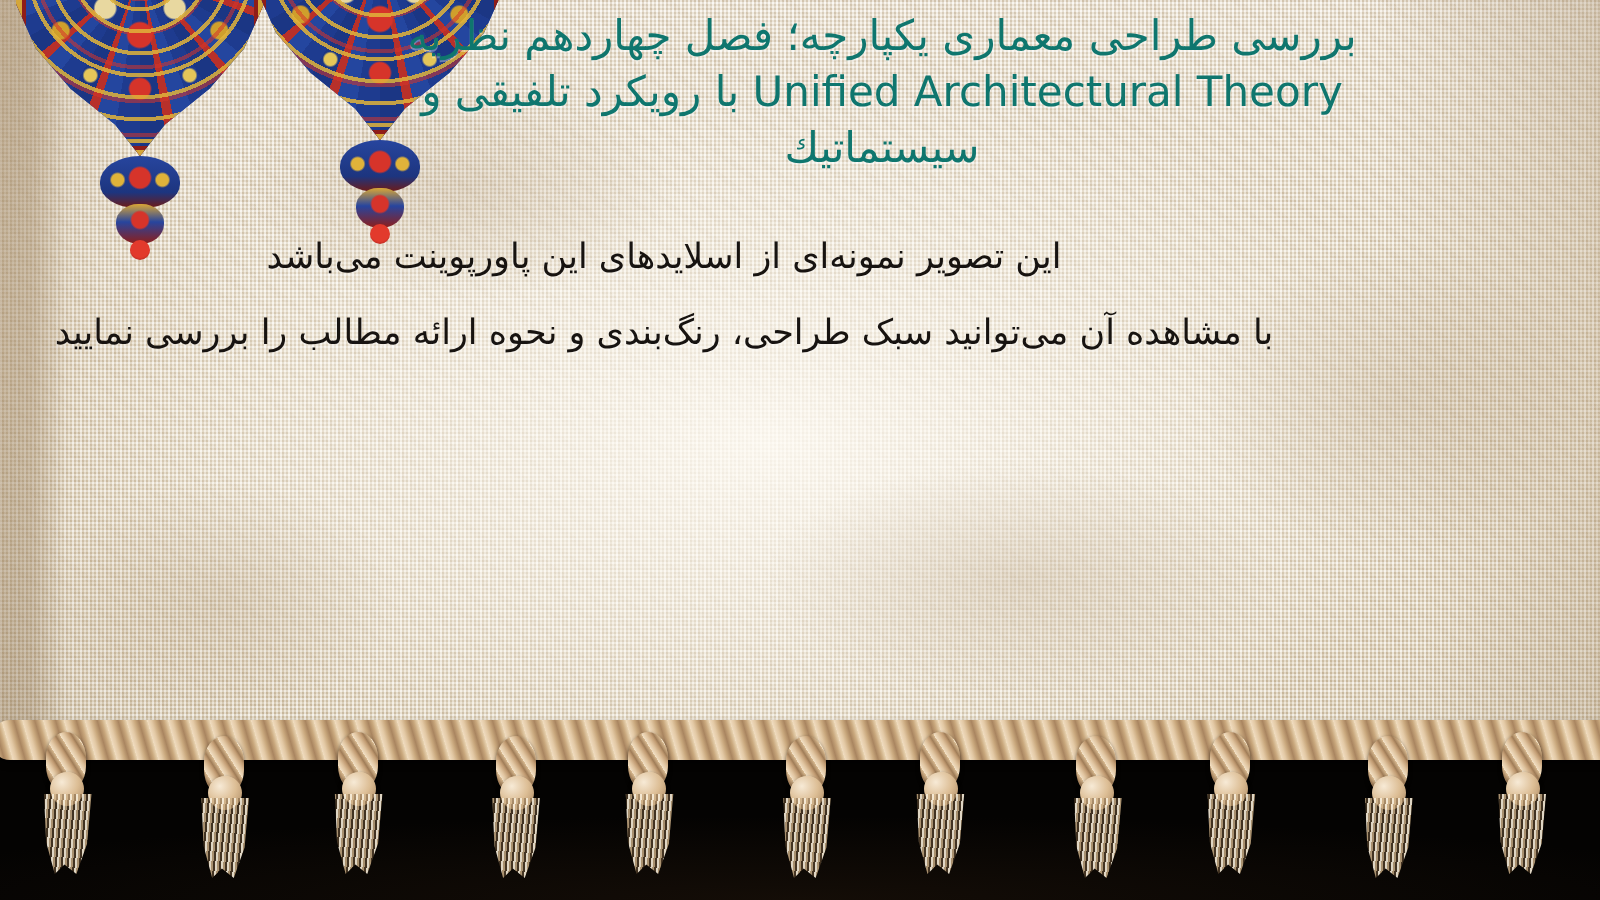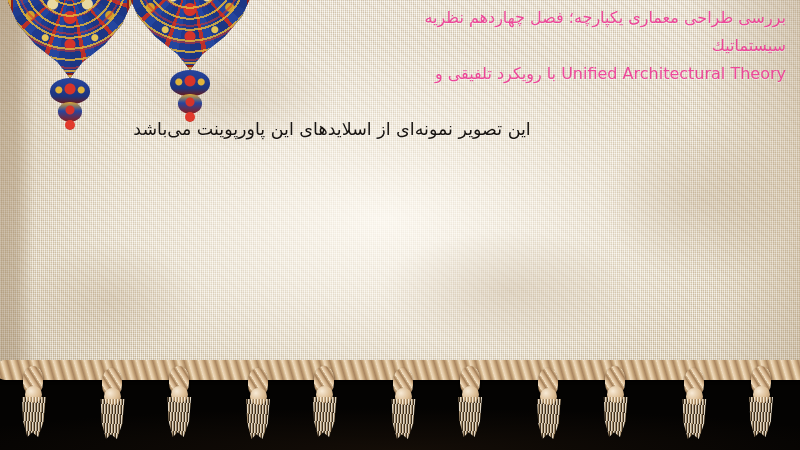--- a/index.html
+++ b/index.html
@@ -139,22 +139,23 @@
     background:radial-gradient(circle at 50% 40%,#e23a2c 0 60%, #8f1d18 100%);
   }
 
   
   .text-layer{
     position:absolute;left:0;top:0;width:800px;height:382px;
     direction:rtl;
   }
   .heading{
     position:absolute;right:14px;top:4px;width:690px;
-    color:#ec4899;
-    font-size:16px;
+    text-align:center;
+    color:#0f766e;
+    font-size:21px;
     line-height:28px;
     font-weight:400;
     letter-spacing:0;
     text-shadow:0 1px 0 rgba(255,255,255,.35);
   }
   .heading .ln{display:block;white-space:nowrap;}
   .heading .latin{font-family:"DejaVu Sans","Liberation Sans",sans-serif;}
 
   .body-block{
     position:absolute;left:0;top:110px;width:664px;
@@ -195,26 +196,27 @@
     <div class="orn-rim"></div>
     <div class="orn-drop1"></div>
     <div class="orn-drop2"></div>
     <div class="orn-drop3"></div>
   </div>
 
   <div class="text-layer">
 
     <div class="heading">
       <span class="ln">بررسی طراحی معماری یکپارچه؛ فصل چهاردهم نظریه</span>
+      <span class="ln"><span class="latin">Unified Architectural Theory</span> <span>با رویکرد تلفیقی و</span></span>
       <span class="ln">سیستماتیك</span>
-      <span class="ln"><span class="latin">Unified Architectural Theory</span> <span>با رویکرد تلفیقی و</span></span>
     </div>
 
     <div class="body-block">
       <span class="body-line">این تصویر نمونه‌ای از اسلایدهای این پاورپوینت می‌باشد</span>
+      <span class="body-line">با مشاهده آن می‌توانید سبک طراحی، رنگ‌بندی و نحوه ارائه مطالب را بررسی نمایید</span>
     </div>
 
   </div>
 
   <div class="fringe-band"></div>
   <div class="cord"></div>
   <div id="tassels">
       <div class="tassel" style="left: 16.3636px; top: 366px;">
         <div class="knot"></div>
         <div class="knot2"></div>

